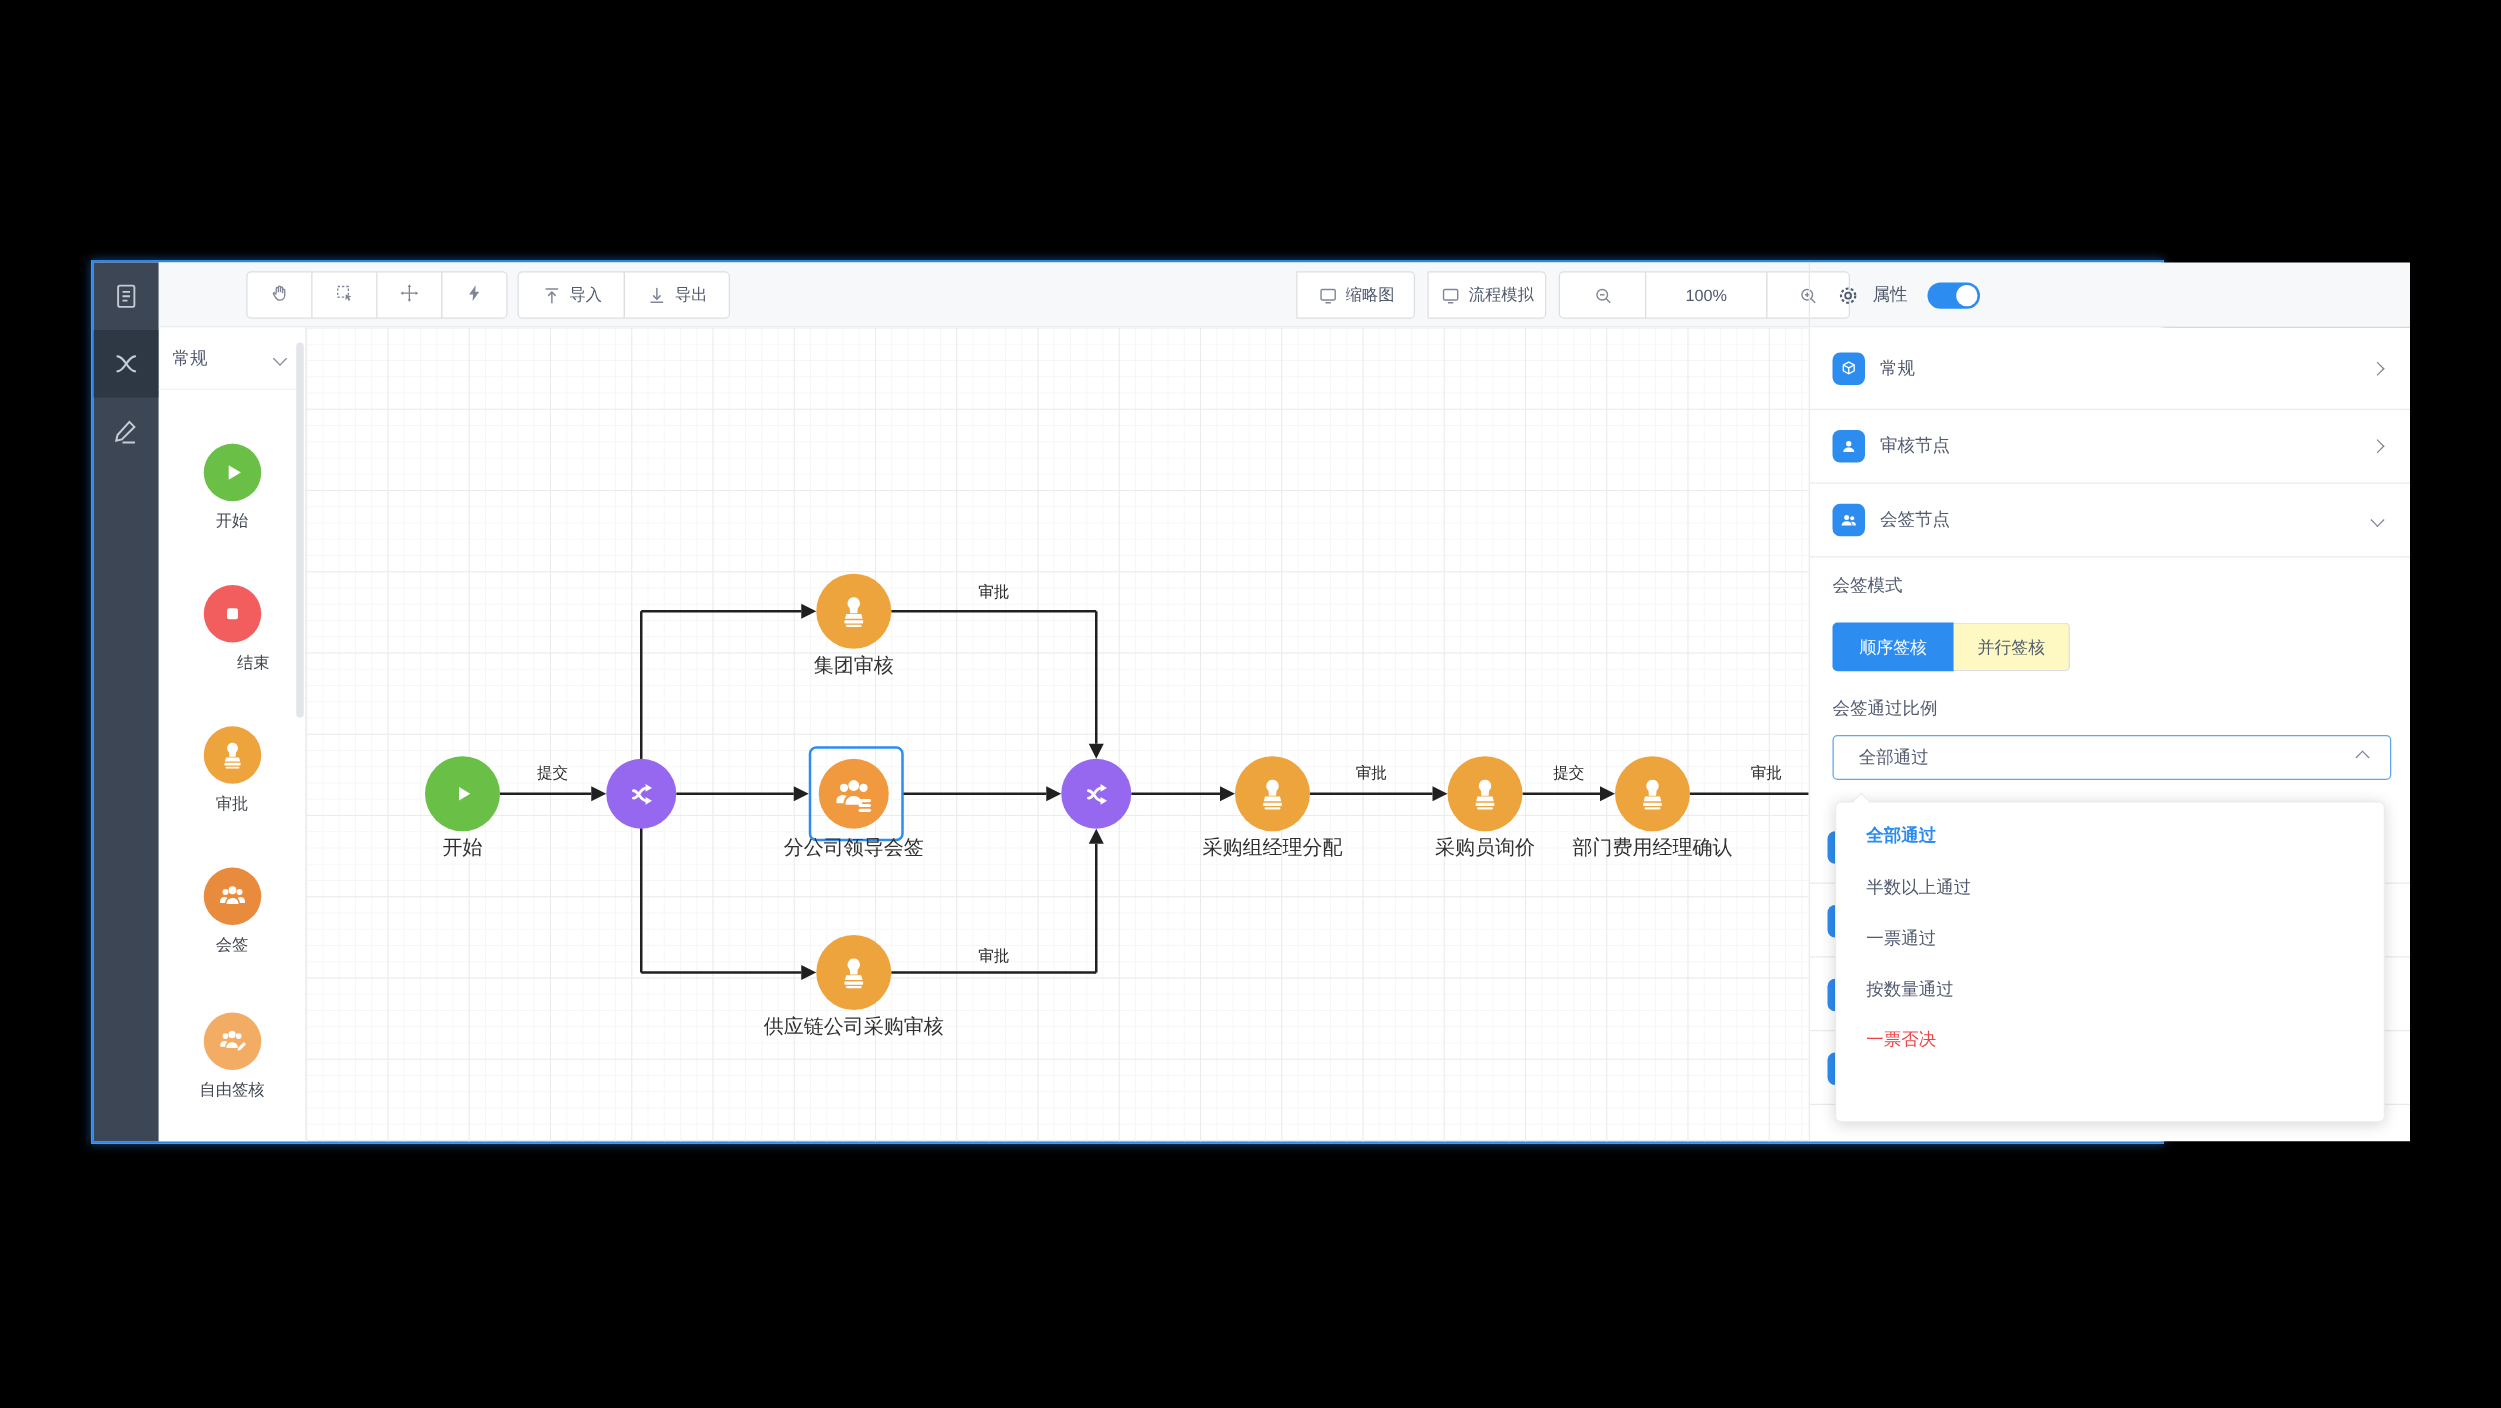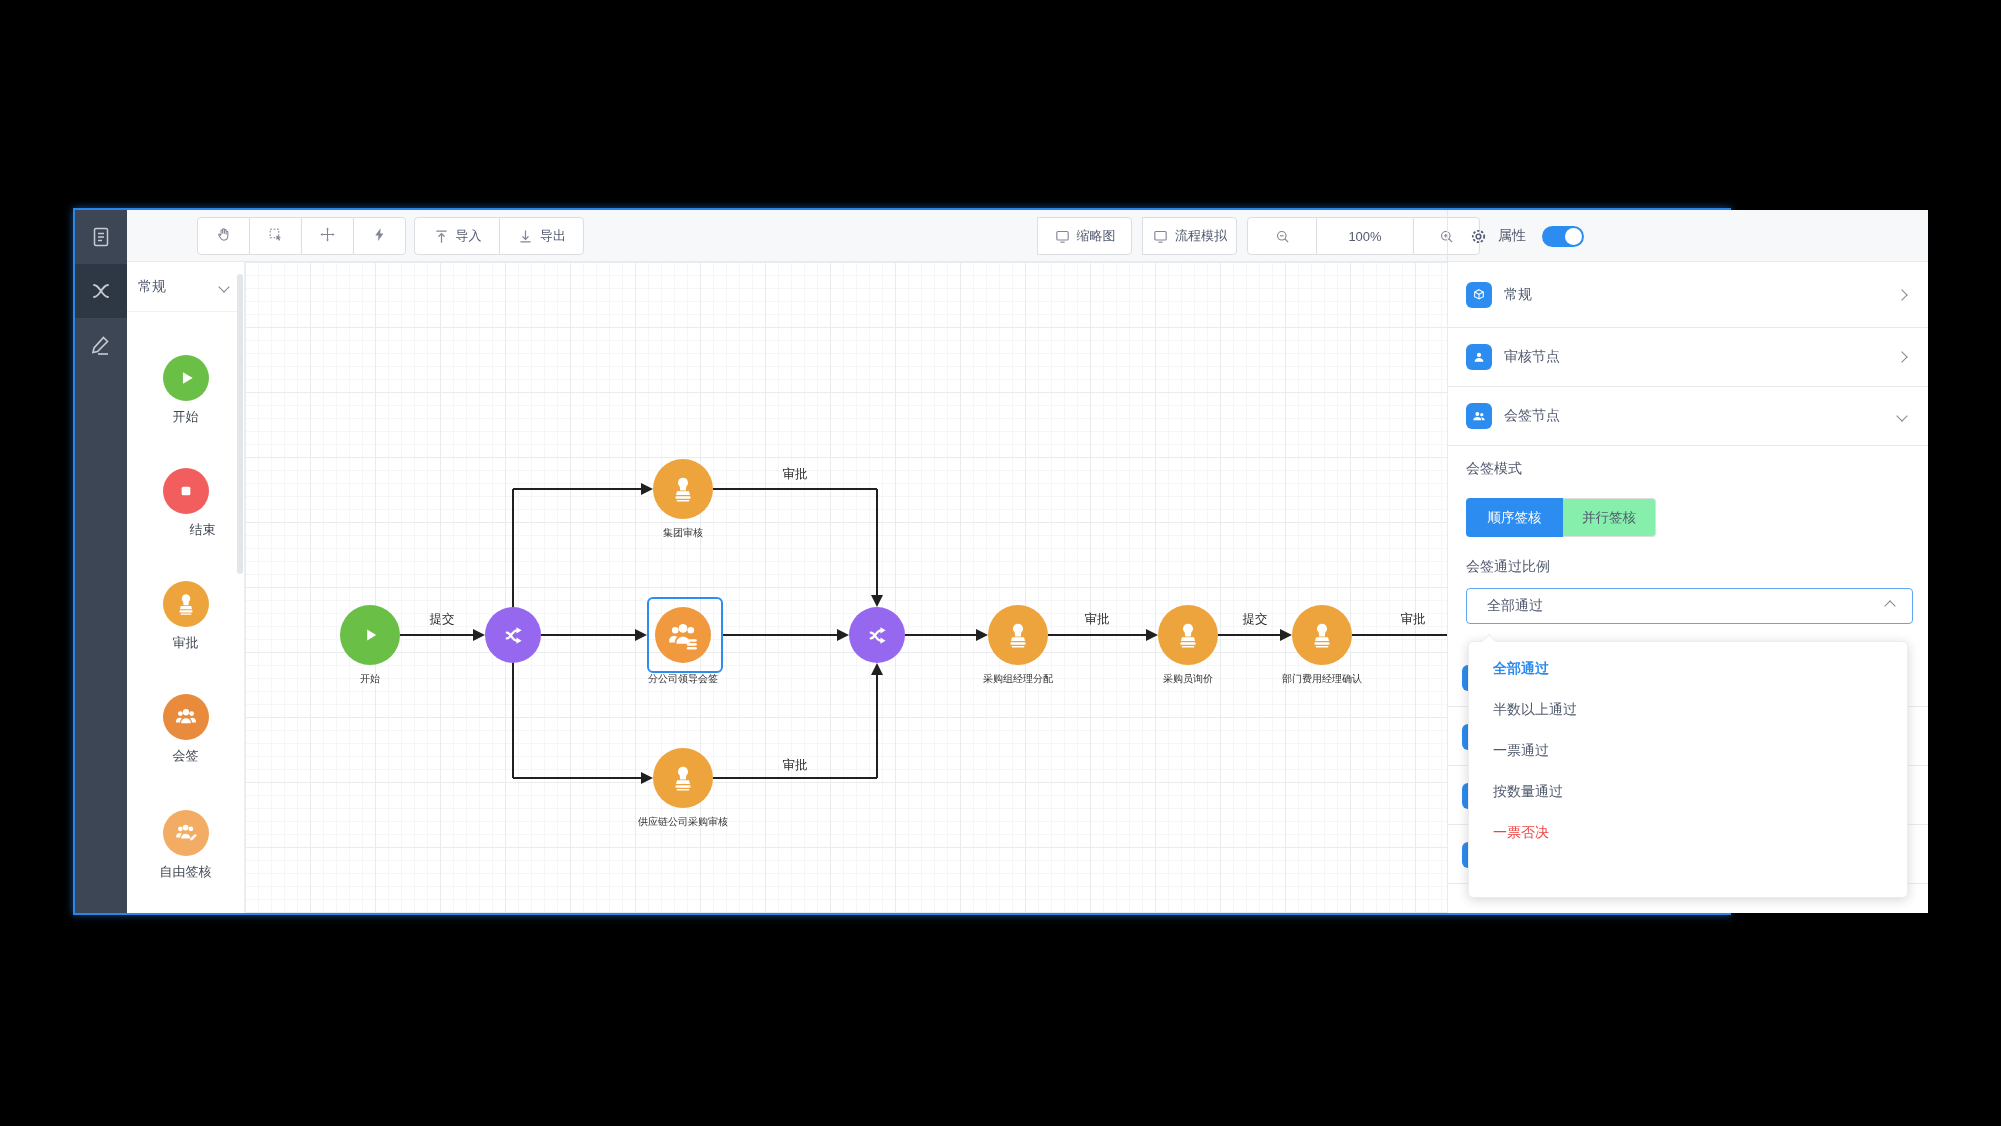--- a/index.html
+++ b/index.html
@@ -62,36 +62,36 @@
       linear-gradient(90deg,#f4f6f8 1px,transparent 1px);
     background-size:65px 65px,65px 65px,13px 13px,13px 13px;}
   .eline{position:absolute;background:#202020;}
   .earrow{position:absolute;width:0;height:0;}
   .earrow.r{border-top:6px solid transparent;border-bottom:6px solid transparent;border-left:12px solid #202020;}
   .earrow.d{border-left:6px solid transparent;border-right:6px solid transparent;border-top:12px solid #202020;}
   .earrow.u{border-left:6px solid transparent;border-right:6px solid transparent;border-bottom:12px solid #202020;}
   .elabel{position:absolute;transform:translate(-50%,-50%);font-size:12.5px;color:#2a2a2a;white-space:nowrap;}
   .cnode{position:absolute;border-radius:50%;display:flex;align-items:center;justify-content:center;color:#fff;cursor:pointer;}
   .cnode svg{display:block;}
-  .nlabel{position:absolute;transform:translate(-50%,-50%);font-size:10px;color:#303030;white-space:nowrap;}
+  .nlabel{position:absolute;transform:translate(-50%,-50%);font-size:16px;color:#303030;white-space:nowrap;}
   .sel-box{position:absolute;left:402px;top:335px;width:76px;height:76px;border:2px solid #2d8cf0;border-radius:6px;cursor:pointer;}
 
   
   .panel{position:absolute;left:1372px;top:52px;width:481px;height:651px;background:#fff;border-left:1px solid #e8eaec;}
   .prow{position:absolute;left:0;width:100%;display:flex;align-items:center;gap:12px;padding-left:18px;
         border-bottom:1px solid #e8eaec;cursor:pointer;}
   .picon{width:26px;height:26px;border-radius:6px;background:#2d8cf0;color:#fff;display:flex;align-items:center;justify-content:center;flex:0 0 26px;}
   .picon svg{width:16px;height:16px;}
   .prow .plbl{font-size:14px;color:#515a6e;}
   .prow .chev{margin-left:auto;margin-right:22px;}
   .flabel{position:absolute;left:18px;font-size:14px;color:#515a6e;}
   .seg{position:absolute;left:18px;top:236px;display:flex;cursor:pointer;}
   .seg-btn{height:39px;display:flex;align-items:center;justify-content:center;font-size:13.5px;}
   .seg-btn.on{width:97px;background:#2d8cf0;color:#fff;border-radius:4px 0 0 4px;}
-  .seg-btn.off{width:93px;background:#86efac;color:#515a6e;border:1px solid #dcdee2;border-left:none;border-radius:0 4px 4px 0;}
+  .seg-btn.off{width:93px;background:#fef9c3;color:#515a6e;border:1px solid #dcdee2;border-left:none;border-radius:0 4px 4px 0;}
   .pselect{position:absolute;left:18px;top:326px;width:447px;height:36px;border:1px solid #5ca6f2;border-radius:4px;
            background:#fff;display:flex;align-items:center;padding-left:20px;font-size:14px;color:#515a6e;cursor:pointer;z-index:4;}
   .pselect .chev{margin-left:auto;margin-right:18px;}
   .hrow{position:absolute;left:0;width:100%;height:59px;border-bottom:1px solid #e8eaec;z-index:1;}
   .hrow .picon{position:absolute;left:14px;top:17px;}
   .dropdown{position:absolute;left:20px;top:379px;width:440px;height:257px;background:#fff;border:1px solid #ececec;
             border-radius:5px;box-shadow:0 2px 12px rgba(0,0,0,.16);padding-top:6px;z-index:5;}
   .drop-caret{position:absolute;left:36px;top:374px;width:10px;height:10px;background:#fff;transform:rotate(45deg);
               border-left:1px solid #ececec;border-top:1px solid #ececec;z-index:6;}
   .opt{height:41px;line-height:41px;padding-left:24px;font-size:14px;color:#515a6e;cursor:pointer;}

